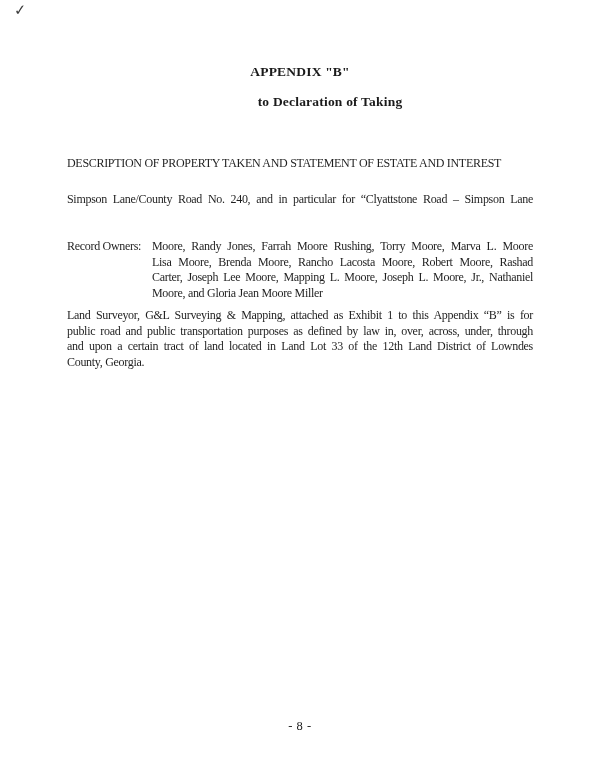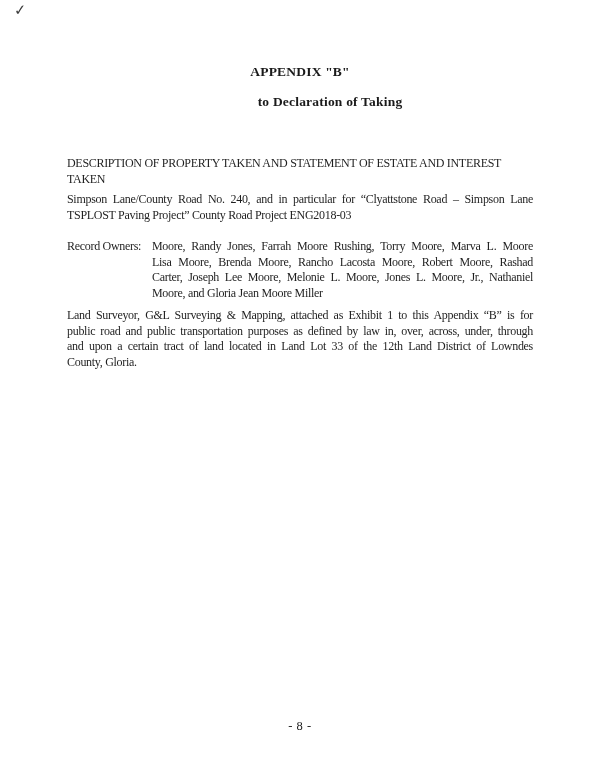--- a/index.html
+++ b/index.html
@@ -86,40 +86,38 @@
 <div class="page">
 
   <span class="check">✓</span>
 
   <div class="center-line title">APPENDIX "B"</div>
 
   <div class="center-line subtitle">to Declaration of Taking</div>
 
   <div class="block heading-block">
     <div class="lline">DESCRIPTION OF PROPERTY TAKEN AND STATEMENT OF ESTATE AND INTEREST</div>
-    <div class="lline">TAKEN</div>
   </div>
 
   <div class="block para1">
     <div class="jline">Simpson Lane/County Road No. 240, and in particular for “Clyattstone Road – Simpson Lane</div>
-    <div class="lline">TSPLOST Paving Project” County Road Project ENG2018-03</div>
   </div>
 
   <div class="block owners">
     <span class="owners-label">Record Owners:</span>
     <div class="owners-names">
       <div class="jline">Moore, Randy Jones, Farrah Moore Rushing, Torry Moore, Marva L. Moore</div>
       <div class="jline">Lisa Moore, Brenda Moore, Rancho Lacosta Moore, Robert Moore, Rashad</div>
-      <div class="jline">Carter, Joseph Lee Moore, Melonie L. Moore, Jones L. Moore, Jr., Nathaniel</div>
+      <div class="jline">Carter, Joseph Lee Moore, Mapping L. Moore, Joseph L. Moore, Jr., Nathaniel</div>
       <div class="lline">Moore, and Gloria Jean Moore Miller</div>
     </div>
   </div>
 
   <div class="block para2">
     <div class="jline">Land Surveyor, G&amp;L Surveying &amp; Mapping, attached as Exhibit 1 to this Appendix “B” is for</div>
     <div class="jline">public road and public transportation purposes as defined by law in, over, across, under, through</div>
     <div class="jline">and upon a certain tract of land located in Land Lot 33 of the 12th Land District of Lowndes</div>
-    <div class="lline">County, Gloria.</div>
+    <div class="lline">County, Georgia.</div>
   </div>
 
   <div class="footer">- 8 -</div>
 
 </div>
 
 </body></html>

